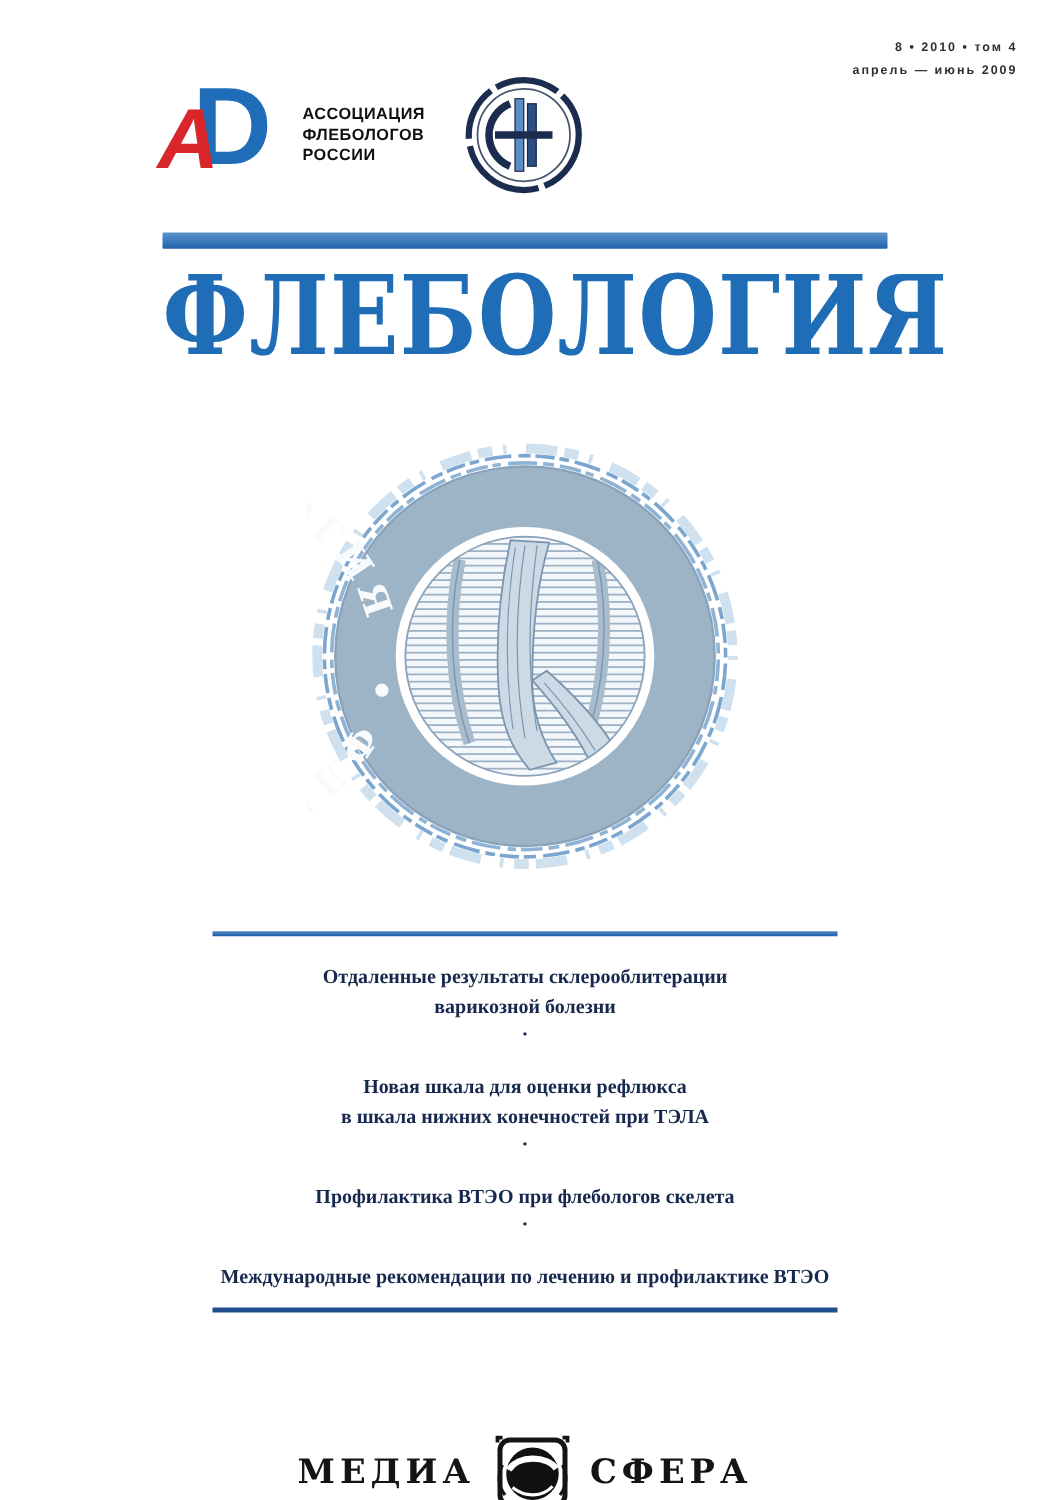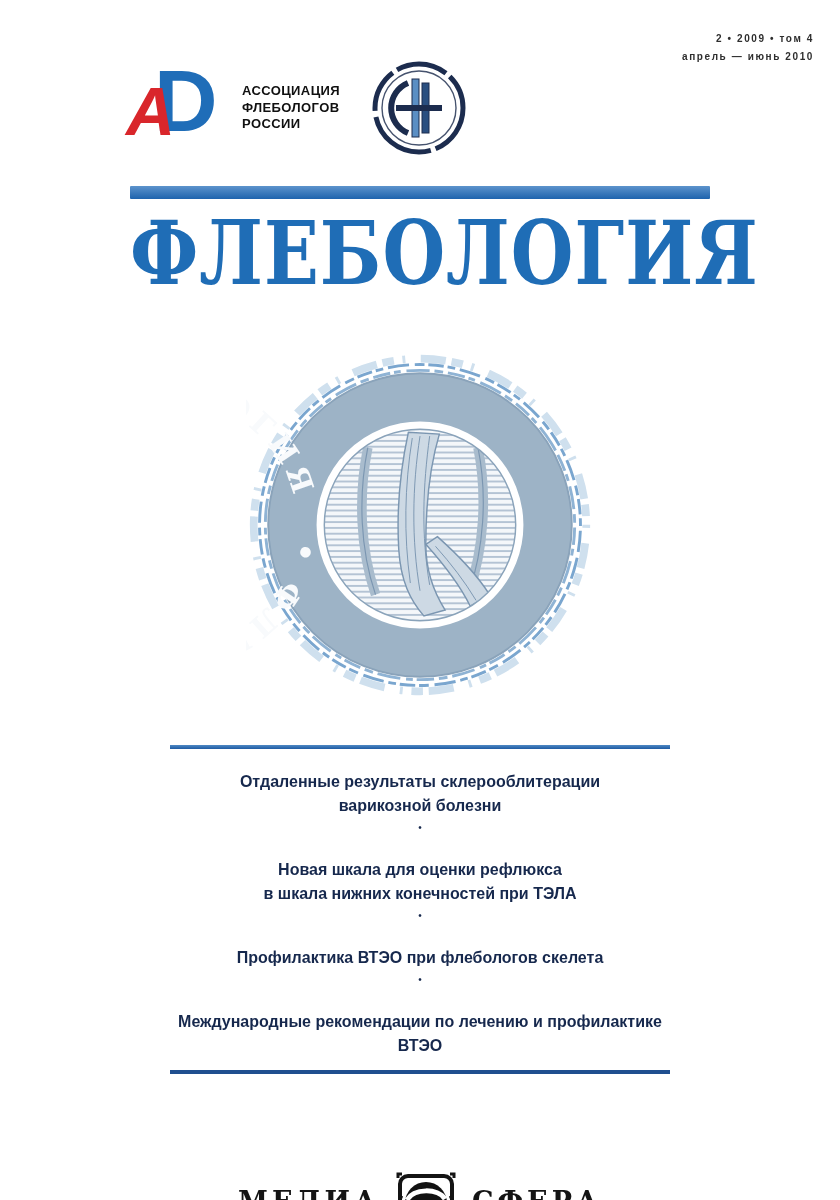--- a/index.html
+++ b/index.html
@@ -42,38 +42,38 @@
     flex:0 0 auto;padding:0 14px;font-family:"DejaVu Serif","Liberation Serif",serif;
     font-size:15px;color:#33618f;letter-spacing:.5px;white-space:nowrap;
   }
   
   .seal-wrap{display:flex;justify-content:center;margin-top:60px;height:348px;}
   
   .articles{width:500px;margin:46px auto 0 auto;text-align:center;}
   .rule-top{height:4px;background:linear-gradient(#4f89c4,#1e5ba3);margin-bottom:12px;}
   .rule-bottom{height:4px;background:#1f4f8f;margin-top:12px;}
   .article{
-    font-family:Liberation Sans, sans-serif;font-weight:bold;
+    font-family:Liberation Serif, serif;font-weight:bold;
     font-size:16px;line-height:1.5;color:#16284d;margin-top:21px;
   }
   .dot-sep{font-size:10px;color:#16284d;line-height:1.9;}
   
   .publisher{display:flex;justify-content:center;align-items:center;gap:10px;margin-top:92px;}
   .publisher .pub-word{
     font-family:"DejaVu Serif","Liberation Serif",serif;font-weight:bold;
     font-size:27px;letter-spacing:4px;color:#141414;
   }
   svg text{font-family:"DejaVu Serif","Liberation Serif",serif;}
 </style>
 </head>
 <body>
 
 <div class="issue-info">
-  <div>2 • 2009 • том 4</div>
-  <div>апрель — июнь 2010</div>
+  <div>8 • 2010 • том 4</div>
+  <div>апрель — июнь 2009</div>
 </div>
 
 <div class="content">
 
   <div class="logos-row">
     <div class="afr-mono">
       <span class="d">D</span>
       <span class="a">А</span>
     </div>
     <div class="org-name">

